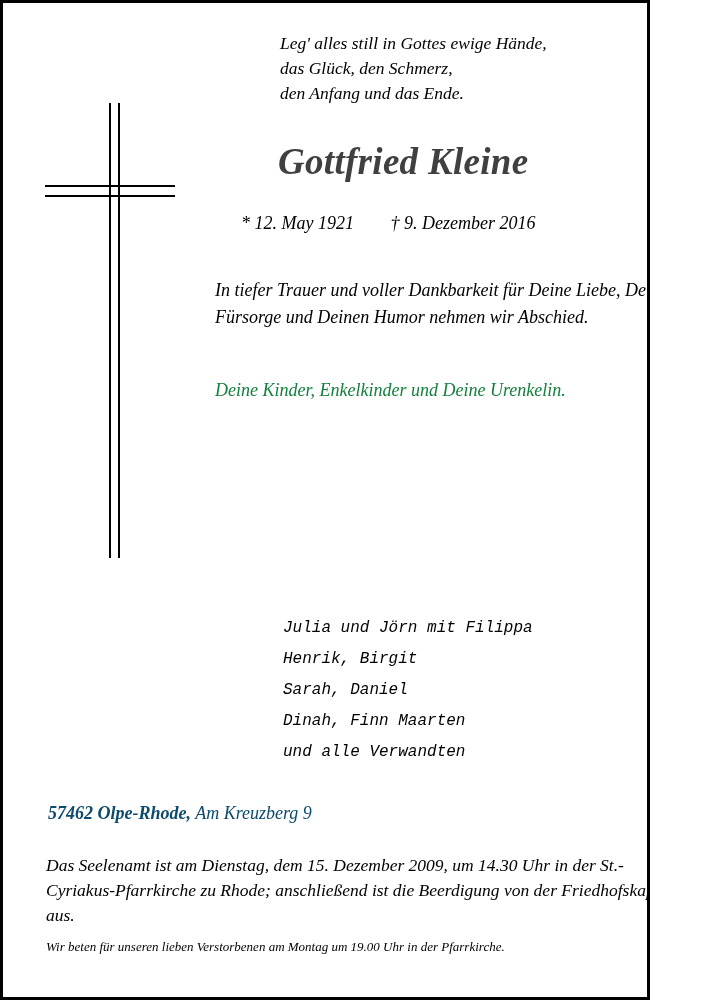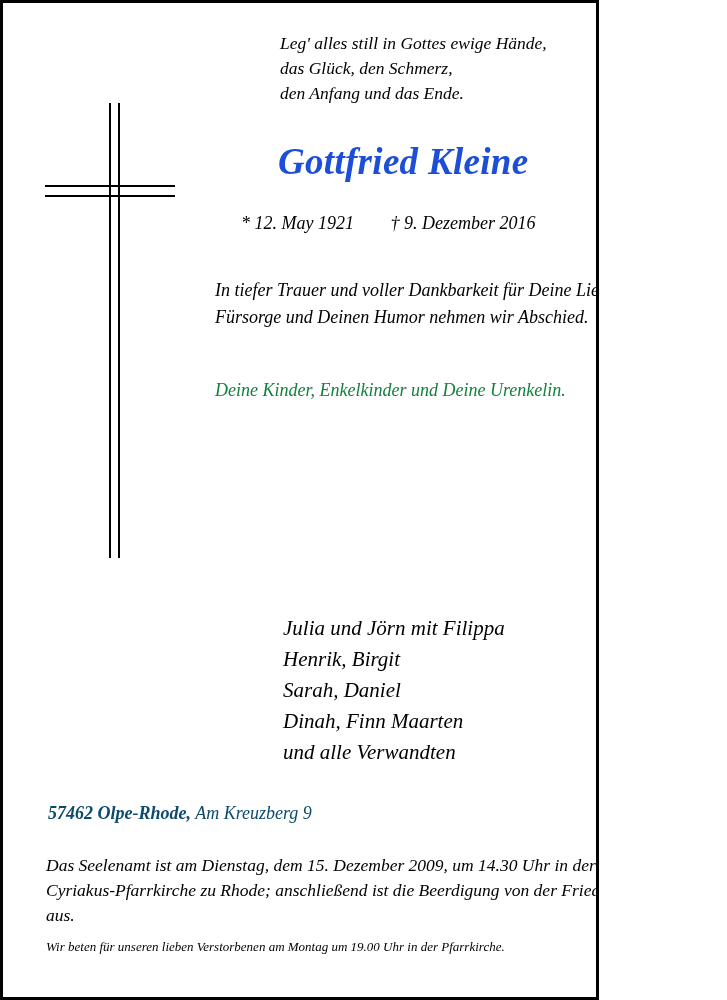--- a/index.html
+++ b/index.html
@@ -5,21 +5,21 @@
   html, body {
     margin: 0;
     padding: 0;
     background: #ffffff;
   }
   body {
     font-family: "Liberation Serif", "DejaVu Serif", serif;
   }
   .page {
     position: relative;
-    width: 599px;
+    width: 650px;
     height: 1000px;
     box-sizing: border-box;
     background: #ffffff;
     border: 3px solid #000000;
     overflow: hidden;
   }
   .inner {
     position: absolute;
     left: 0; top: 0;
     width: 721px;
@@ -83,21 +83,21 @@
   .name {
     position: absolute;
     left: 275px;
     top: 137px;
     width: 430px;
     font-weight: bold;
     font-style: italic;
     font-size: 37px;
     line-height: 44px;
     letter-spacing: 0.3px;
-    color: #1d4ed8;
+    color: #404040;
   }
 
   .dates {
     position: absolute;
     left: 238px;
     top: 210px;
     width: 460px;
     font-style: italic;
     font-size: 18px;
     color: #000;
@@ -138,23 +138,24 @@
     line-height: 31px;
     color: #000;
   }
 
   .family-plain {
     position: absolute;
     left: 280px;
     top: 610px;
     width: 420px;
     font-style: italic;
-    font-size: 21px;
+    font-size: 16px;
     line-height: 31px;
     color: #000;
+    font-family: Liberation Mono, monospace;
   }
 
   .address {
     position: absolute;
     left: 45px;
     top: 800px;
     width: 640px;
     font-style: italic;
     font-size: 18px;
     color: #0c4a6e;

